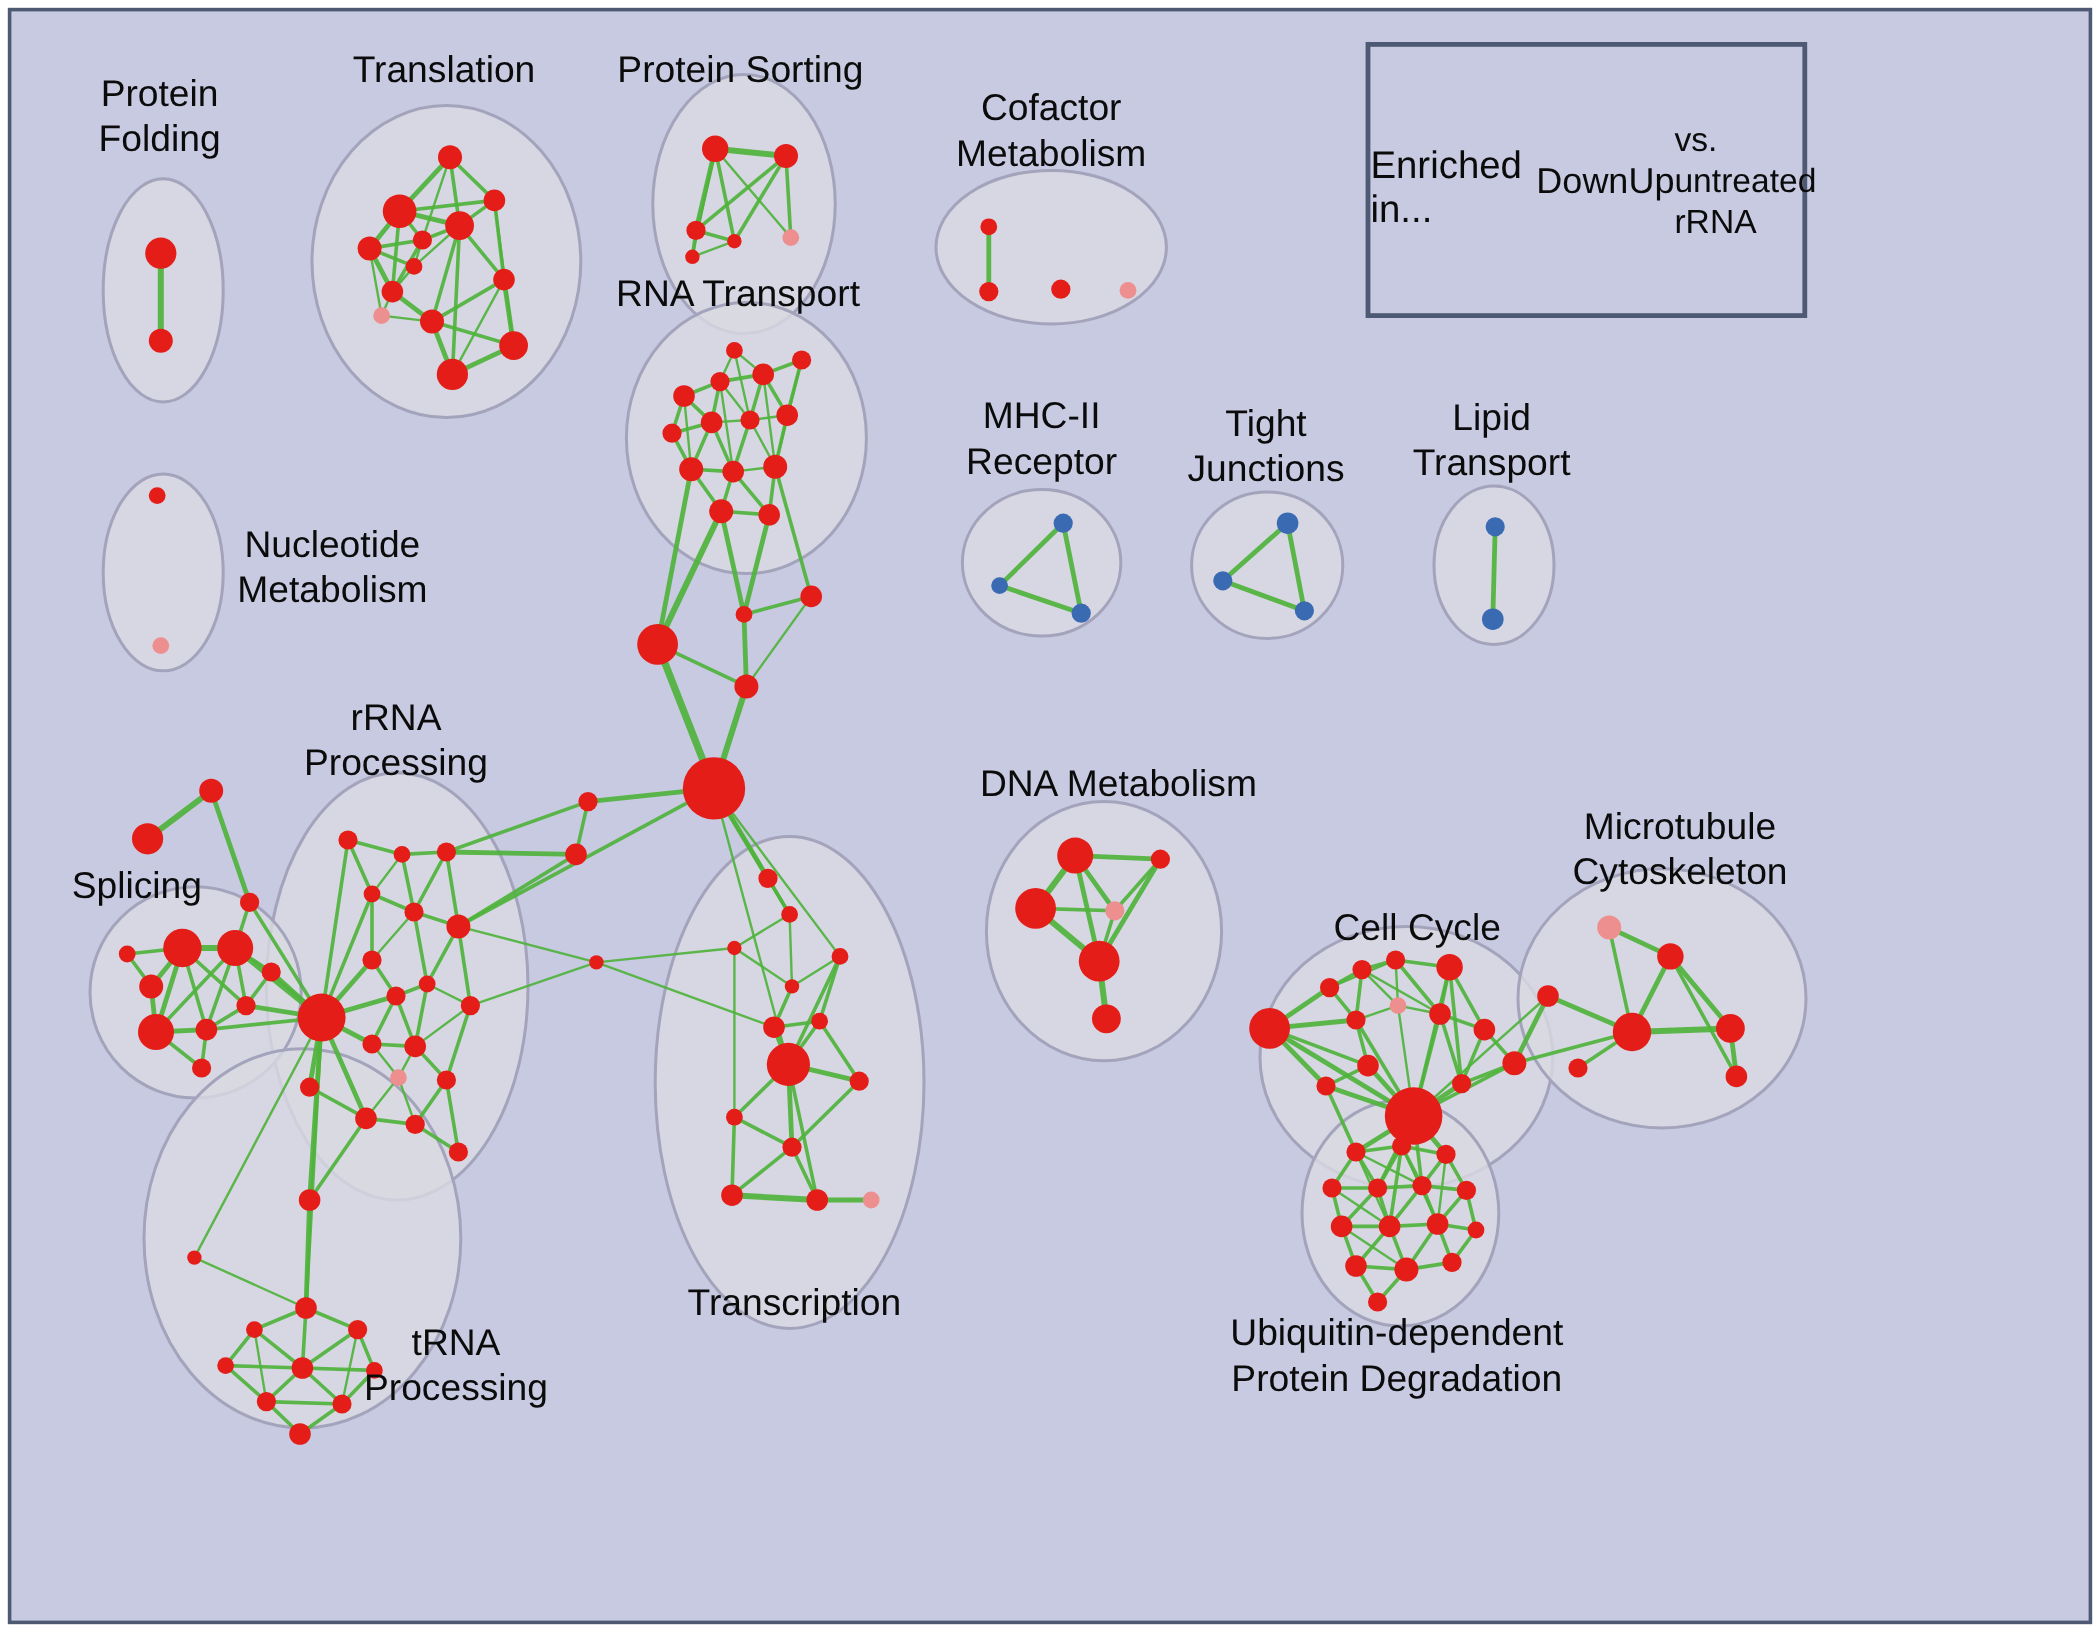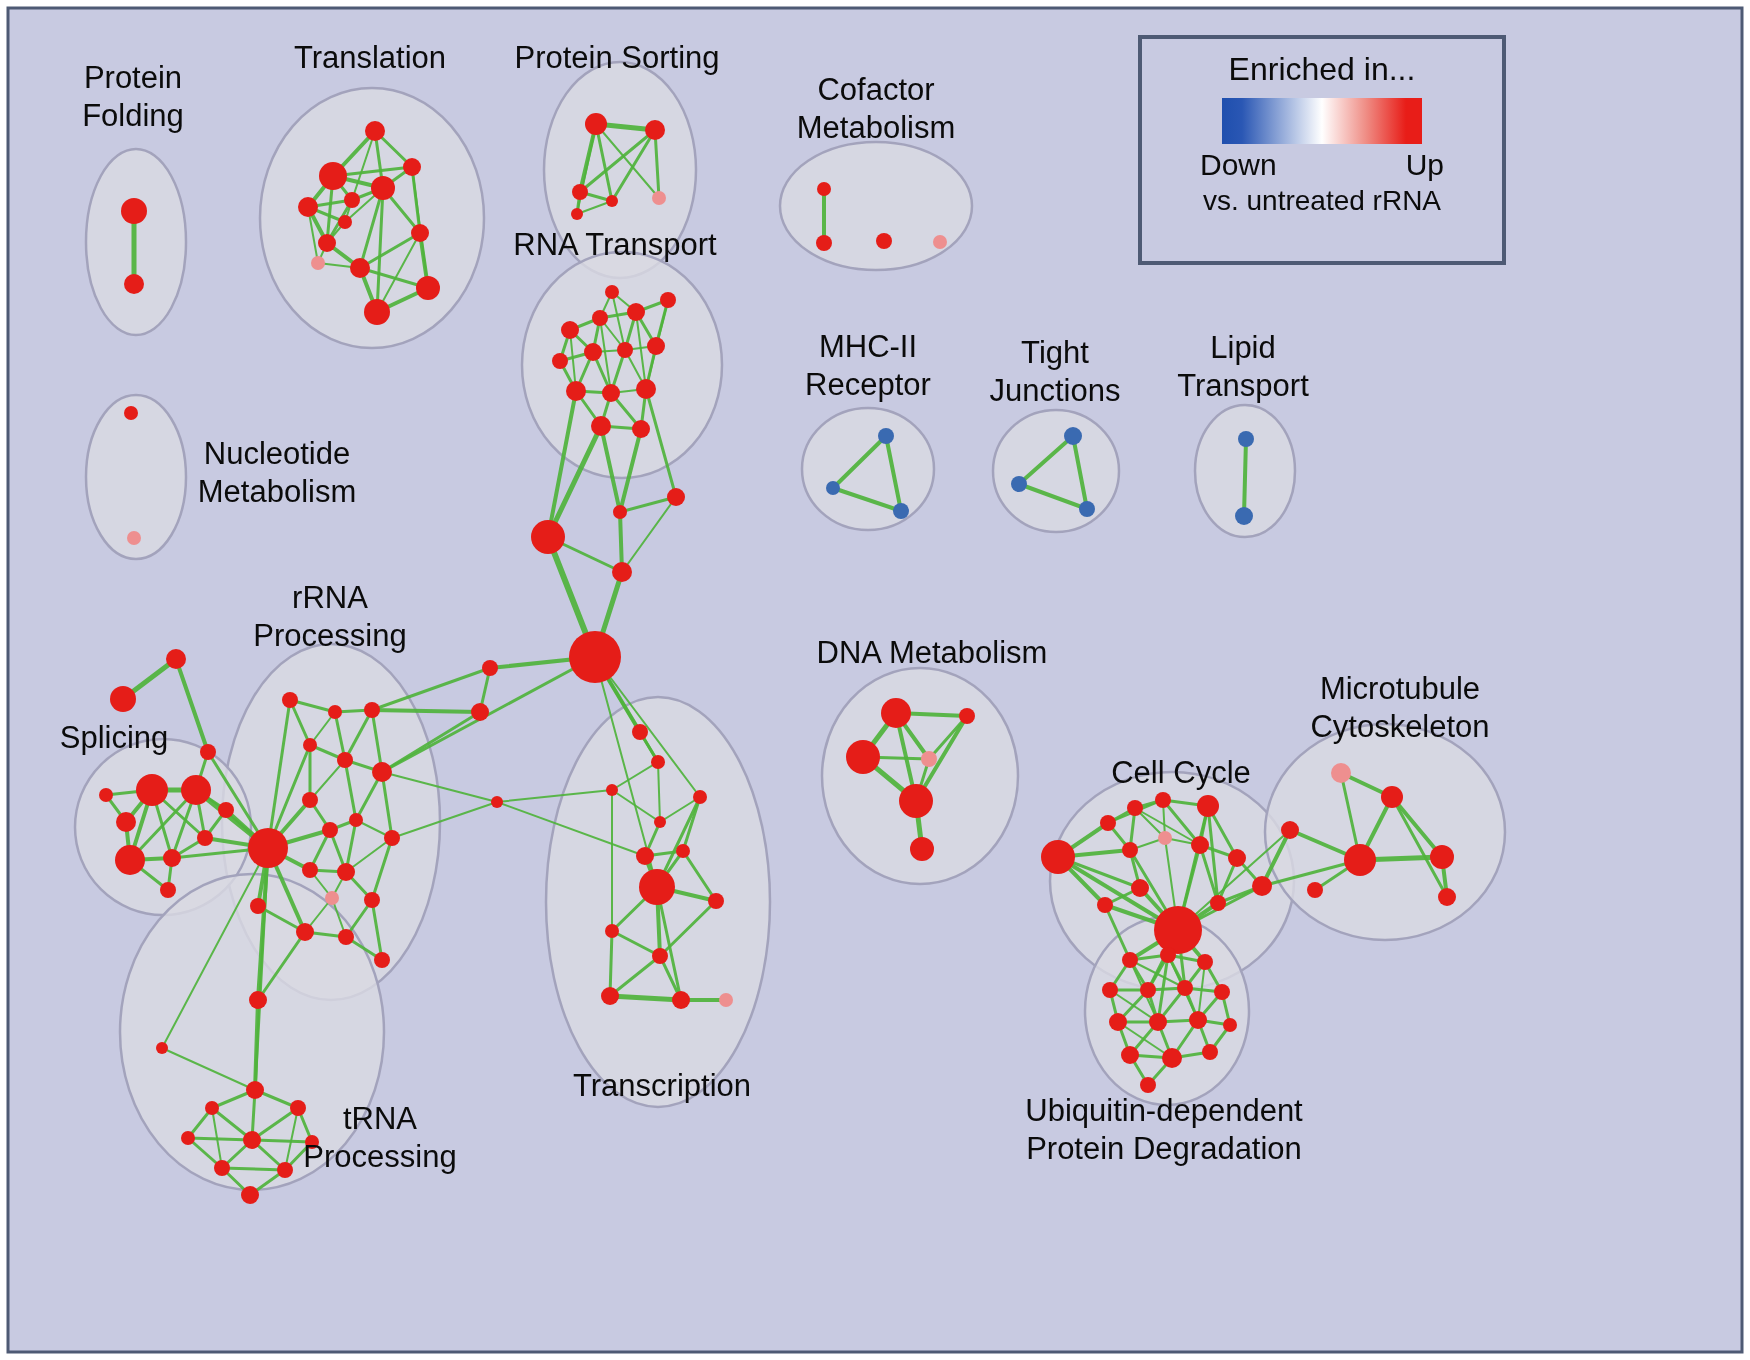--- a/index.html
+++ b/index.html
@@ -4,28 +4,28 @@
 <style>
   html,body{margin:0;padding:0;background:#ffffff;}
   body{font-family:"Liberation Sans","DejaVu Sans",sans-serif;}
   .stage{position:relative;width:1750px;height:1360px;overflow:hidden;background:#ffffff;}
   #network-svg{position:absolute;left:0;top:0;}
   .cluster-label{font-size:31px;fill:#0b0b0b;text-anchor:middle;font-family:"Liberation Sans","DejaVu Sans",sans-serif;}
   
   .legend{
     position:absolute;left:1138px;top:35px;width:360px;height:222px;
     border:4px solid #4e5a74;background:#c8cae1;box-sizing:content-box;
-    display:flex;flex-direction:column;align-items:center;
+    display:flex;flex-direction:row;align-items:center;
   }
   .legend-title{font-size:32px;color:#0b0b0b;margin-top:12px;}
   .legend-gradient{
     width:200px;height:46px;margin-top:10px;
     background:linear-gradient(90deg,#1f4fae 0%,#2a57b4 10%,#ffffff 50%,#ef8d85 72%,#e81d18 92%,#e81d18 100%);
   }
-  .legend-scale{width:244px;display:flex;justify-content:space-between;font-size:30px;color:#0b0b0b;margin-top:4px;}
+  .legend-scale{width:244px;display:flex;justify-content:space-between;font-size:30px;color:#0b0b0b;margin-top:4px;margin-left:12px;}
   .legend-sub{font-size:28px;color:#0b0b0b;margin-top:2px;line-height:34px;}
 </style>
 </head>
 <body>
 
 <div class="stage">
   <svg id="network-svg" viewBox="0 0 1750 1360" width="1750" height="1360">
     <rect id="bg-outer" x="0" y="0" width="1750" height="1360" fill="#ffffff"></rect>
     <rect id="bg-inner" x="8" y="8" width="1734" height="1344" fill="#c8cae1" stroke="#4e5a74" stroke-width="3"></rect>
     <g id="layer-ellipses">

